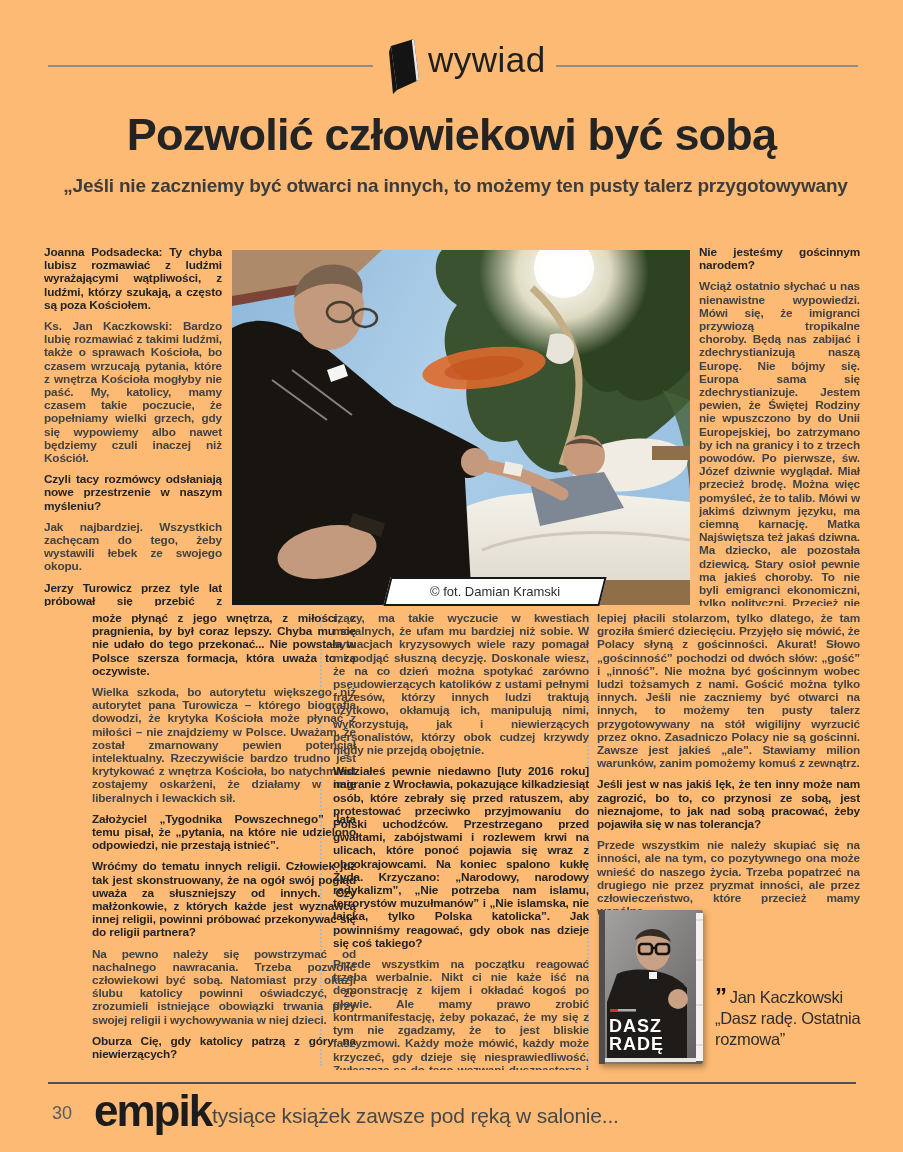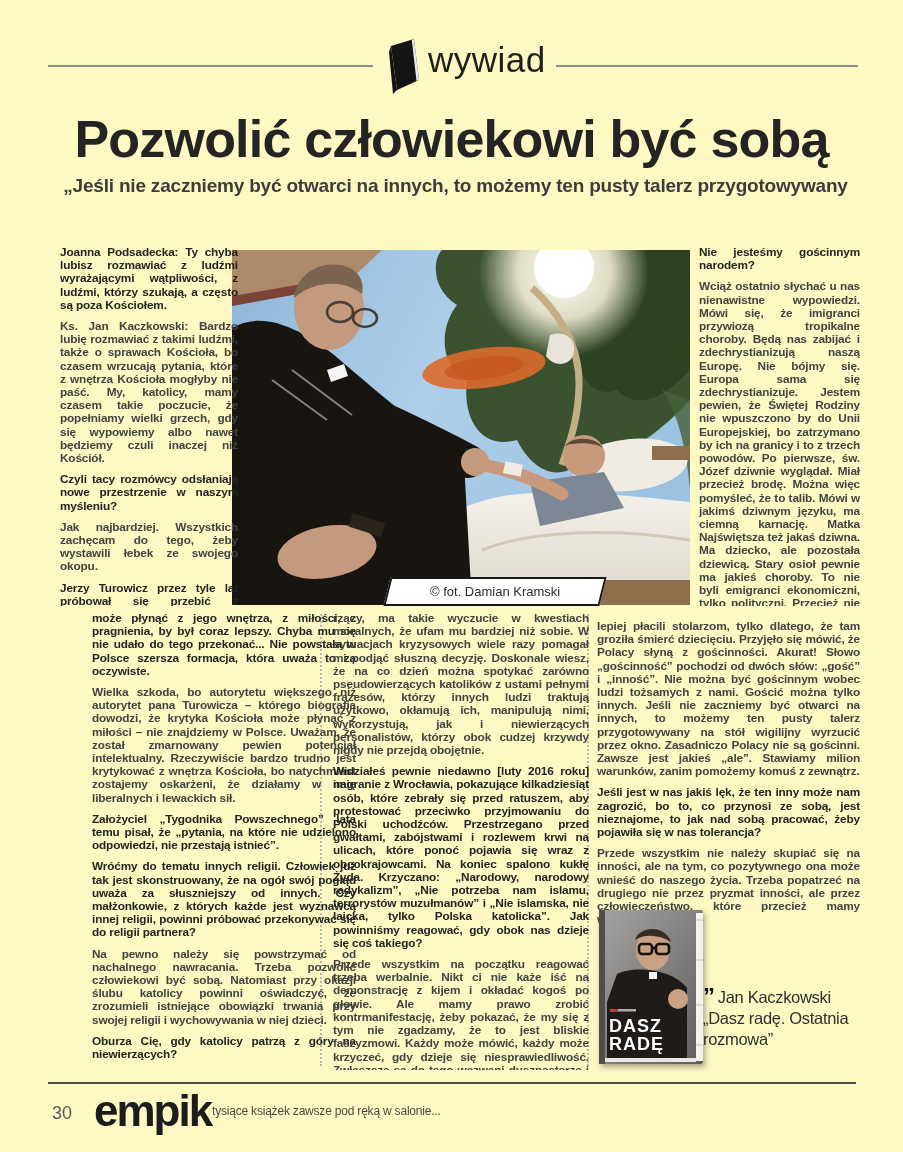--- a/index.html
+++ b/index.html
@@ -1,61 +1,61 @@
 <!DOCTYPE html>
 <html lang="pl"><head>
 <meta charset="utf-8">
 <style>
   html,body{margin:0;padding:0;background:#e8e8e8;}
-  .page{position:relative;width:903px;height:1152px;background:#fef9c3;overflow:hidden;
+  .page{position:relative;width:903px;height:1152px;background:#fdba74;overflow:hidden;
         font-family:"Liberation Sans","DejaVu Sans",sans-serif;color:#3f3f3f;margin:0 auto;}
   
   .hdr-line{position:absolute;height:2px;background:#8d8d8d;top:65px;}
   .hdr-line.left{left:48px;width:325px;}
   .hdr-line.right{left:556px;width:302px;}
   .hdr-icon{position:absolute;left:381px;top:38px;width:44px;height:56px;}
   .hdr-label{position:absolute;left:428px;top:40px;font-size:35px;font-weight:400;
              color:#1f1f1f;letter-spacing:0.5px;}
   
   .headline{position:absolute;left:0;top:100px;width:903px;text-align:center;
-            font-size:52px;font-weight:700;color:#242424;letter-spacing:-0.8px;margin-top:9px;}
+            font-size:45px;font-weight:700;color:#242424;letter-spacing:-0.8px;margin-top:9px;}
   .subtitle{position:absolute;left:4px;top:172px;width:903px;text-align:center;
             font-size:19px;font-weight:700;color:#3c3c3c;line-height:27px;letter-spacing:-0.2px;}
   
   .col{position:absolute;overflow:hidden;text-align:justify;font-size:11.8px;
        line-height:13.2px;letter-spacing:-0.15px;}
   .col p{margin:0 0 8px 0;}
   .col p.q{font-weight:700;color:#232323;}
   .col p.a{font-weight:700;color:#424242;}
-  .col1a{left:60px;top:246px;width:178px;height:360px;}
+  .col1a{left:44px;top:246px;width:178px;height:360px;}
   .col3a{left:699px;top:246px;width:161px;height:360px;}
   .col1b{left:48px;top:612px;width:264px;height:458px;margin-left:44px;}
   .col2b{left:333px;top:612px;width:256px;height:458px;}
-  .col3b{left:597px;top:612px;width:263px;height:458px;margin-top:8px;}
+  .col3b{left:597px;top:612px;width:263px;height:458px;}
   .vsep{position:absolute;width:0;border-left:2px dotted #b7b7b7;top:614px;height:452px;}
   .vsep.s1{left:320px;}
   .vsep.s2{left:587px;}
   
   .photo{position:absolute;left:232px;top:250px;width:458px;height:355px;overflow:hidden;background:#a9c9e6;}
   .photo-credit{position:absolute;left:387px;top:577px;width:212px;height:25px;
                 background:#ffffff;border:2px solid #181818;transform:skewX(-14deg);
                 display:flex;align-items:center;justify-content:center;}
   .photo-credit span{transform:skewX(14deg);font-size:13px;color:#2c2c2c;letter-spacing:0;}
   
   .bookblock{position:absolute;left:599px;top:908px;width:262px;height:156px;display:flex;align-items:flex-end;}
   .bookcover{width:104px;height:154px;flex:0 0 auto;box-shadow:2px 3px 6px rgba(0,0,0,.35);}
-  .bookcap{padding-bottom:14px;font-size:16.5px;line-height:21px;color:#2e2e2e;letter-spacing:-0.3px;}
+  .bookcap{margin-left:12px;padding-bottom:14px;font-size:16.5px;line-height:21px;color:#2e2e2e;letter-spacing:-0.3px;}
   .bookcap .qmark{font-weight:700;font-size:24px;line-height:10px;color:#111;
                   display:inline-block;vertical-align:-2px;margin-right:3px;}
   
   .ft-rule{position:absolute;left:48px;top:1082px;width:808px;height:2px;background:#4f4f4f;}
   .ft-pagenum{position:absolute;left:52px;top:1103px;font-size:18px;color:#5a5a5a;}
   .ft-logo{position:absolute;left:94px;top:1086px;font-size:44px;font-weight:700;
            color:#1c1c1c;letter-spacing:-2px;}
-  .ft-tag{position:absolute;left:212px;top:1104px;font-size:12px;color:#474747;letter-spacing:-0.2px;}
+  .ft-tag{position:absolute;left:212px;top:1104px;font-size:21px;color:#474747;letter-spacing:-0.2px;}
 </style>
 </head>
 <body>
 
 <div class="page">
 
   <div class="hdr-line left"></div>
   <div class="hdr-line right"></div>
   <svg class="hdr-icon" viewBox="0 0 44 56">
     <path d="M10,8 L33,1 L38,42 L16,52 Z" fill="#141414"></path>

